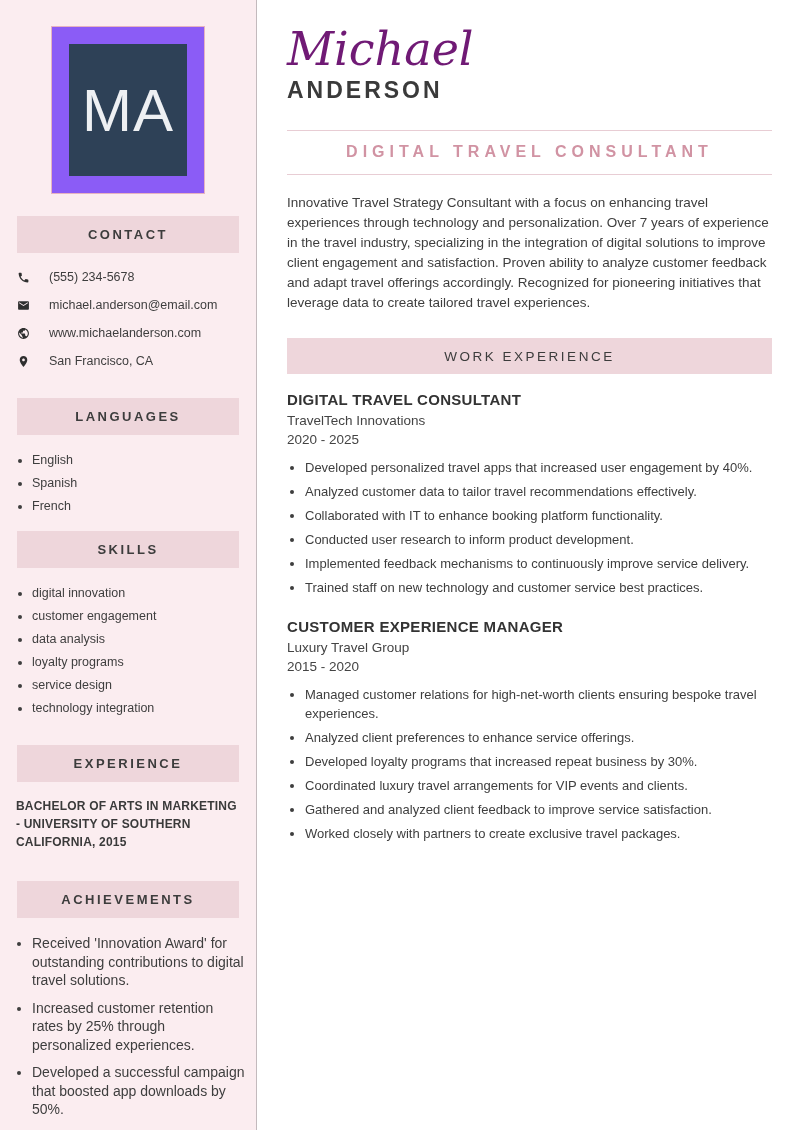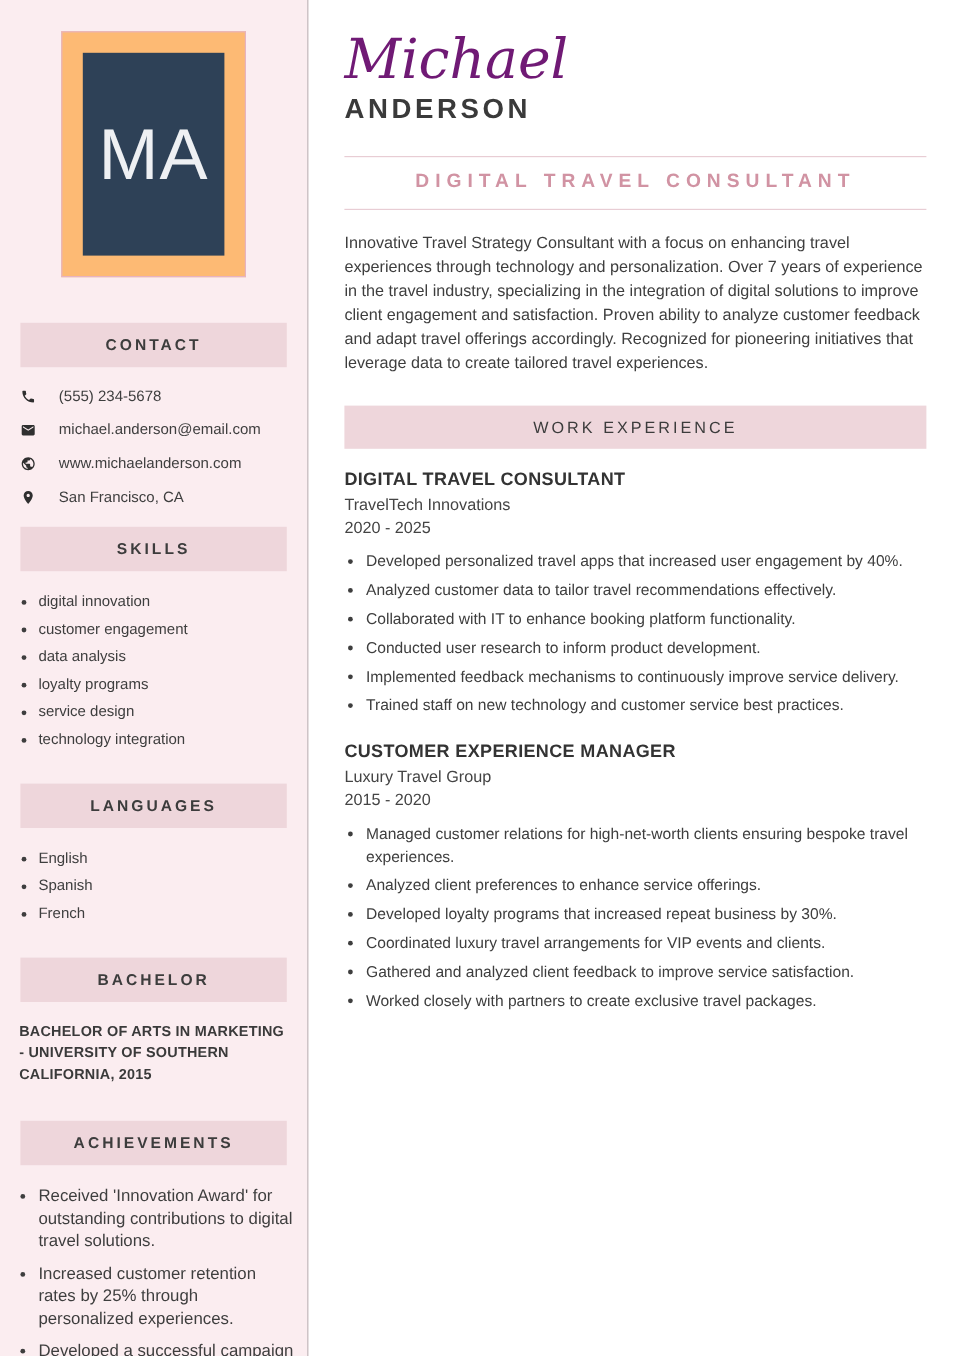--- a/index.html
+++ b/index.html
@@ -4,25 +4,25 @@
 <style>
   * { margin:0; padding:0; box-sizing:border-box; }
   html,body { background:#ffffff; }
   body { font-family:"Liberation Sans", sans-serif; color:var(--text,#3e3e3e); }
 
   .page { width:800px; height:1130px; display:flex; background:#fff; overflow:hidden; margin:0 auto; }
 
   
   .sidebar { width:257px; flex-shrink:0; background:var(--sidebar_bg,#fbedf0); border-right:1px solid #c3babd; padding-top:26px; }
 
-  .avatar-frame { width:154px; height:205px; margin:0 auto; background:#fdba74; border:1px solid var(--frame_border,#e6b3c1); padding:17px; }
+  .avatar-frame { width:154px; height:168px; margin:0 auto; background:#8b5cf6; border:1px solid var(--frame_border,#e6b3c1); padding:17px; }
   .avatar-inner { width:100%; height:100%; background:var(--navy,#2e4157); color:#eef0f3; display:flex; align-items:center; justify-content:center; font-size:60px; letter-spacing:1px; font-family:"Liberation Sans", sans-serif; }
 
   .sb-section { margin-top:30px; }
-  .sb-section.first { margin-top:38px;text-align:right; }
+  .sb-section.first { margin-top:22px;text-align:right; }
   .sb-band { margin:0 17px; background:var(--band_bg,#eed6db); height:37px; display:flex; align-items:center; justify-content:center; font-size:13px; font-weight:bold; letter-spacing:2.5px; color:#3c3c3c; }
 
   .contact-list { list-style:none; margin:17px 0 0; padding:0 14px 0 16px; }
   .contact-list li { display:flex; align-items:center; gap:19px; font-size:12.5px; color:#3e3e3e; margin-bottom:14px; line-height:13px; }
   .ci { width:14px; height:14px; flex-shrink:0; display:inline-flex; align-items:center; justify-content:center; }
   .ci svg { width:13px; height:13px; fill:#2f2f2f; }
 
   .dot-list { margin:19px 0 0; padding-left:32px; font-size:12.5px; color:#3e3e3e; }
   .dot-list li { margin-bottom:10px; line-height:13px; }
 
@@ -94,43 +94,43 @@
           <span class="ci">
             <svg viewBox="0 0 24 24">
                 <path d="M12 2C8.13 2 5 5.13 5 9c0 5.25 7 13 7 13s7-7.75 7-13c0-3.87-3.13-7-7-7zm0 9.5c-1.38 0-2.5-1.12-2.5-2.5s1.12-2.5 2.5-2.5 2.5 1.12 2.5 2.5-1.12 2.5-2.5 2.5z"></path>
               </svg>
           </span>
           <span>San Francisco, CA</span>
         </li>
       </ul>
     </section>
 
+    <section class="sb-section">
+      <div class="sb-band">LANGUAGES</div>
+      <ul class="dot-list">
+        <li>English</li>
+        <li>Spanish</li>
+        <li>French</li>
+      </ul>
+    </section>
+
     <section class="sb-section" style="margin-top:18px;">
       <div class="sb-band">SKILLS</div>
       <ul class="dot-list">
         <li>digital innovation</li>
         <li>customer engagement</li>
         <li>data analysis</li>
         <li>loyalty programs</li>
         <li>service design</li>
         <li>technology integration</li>
       </ul>
     </section>
 
     <section class="sb-section">
-      <div class="sb-band">LANGUAGES</div>
-      <ul class="dot-list">
-        <li>English</li>
-        <li>Spanish</li>
-        <li>French</li>
-      </ul>
-    </section>
-
-    <section class="sb-section">
-      <div class="sb-band">BACHELOR</div>
+      <div class="sb-band">EXPERIENCE</div>
       <p class="edu-text">BACHELOR OF ARTS IN MARKETING - UNIVERSITY OF SOUTHERN CALIFORNIA, 2015</p>
     </section>
 
     <section class="sb-section">
       <div class="sb-band">ACHIEVEMENTS</div>
       <ul class="ach-list">
         <li>Received 'Innovation Award' for outstanding contributions to digital travel solutions.</li>
         <li>Increased customer retention rates by 25% through personalized experiences.</li>
         <li>Developed a successful campaign that boosted app downloads by 50%.</li>
       </ul>

